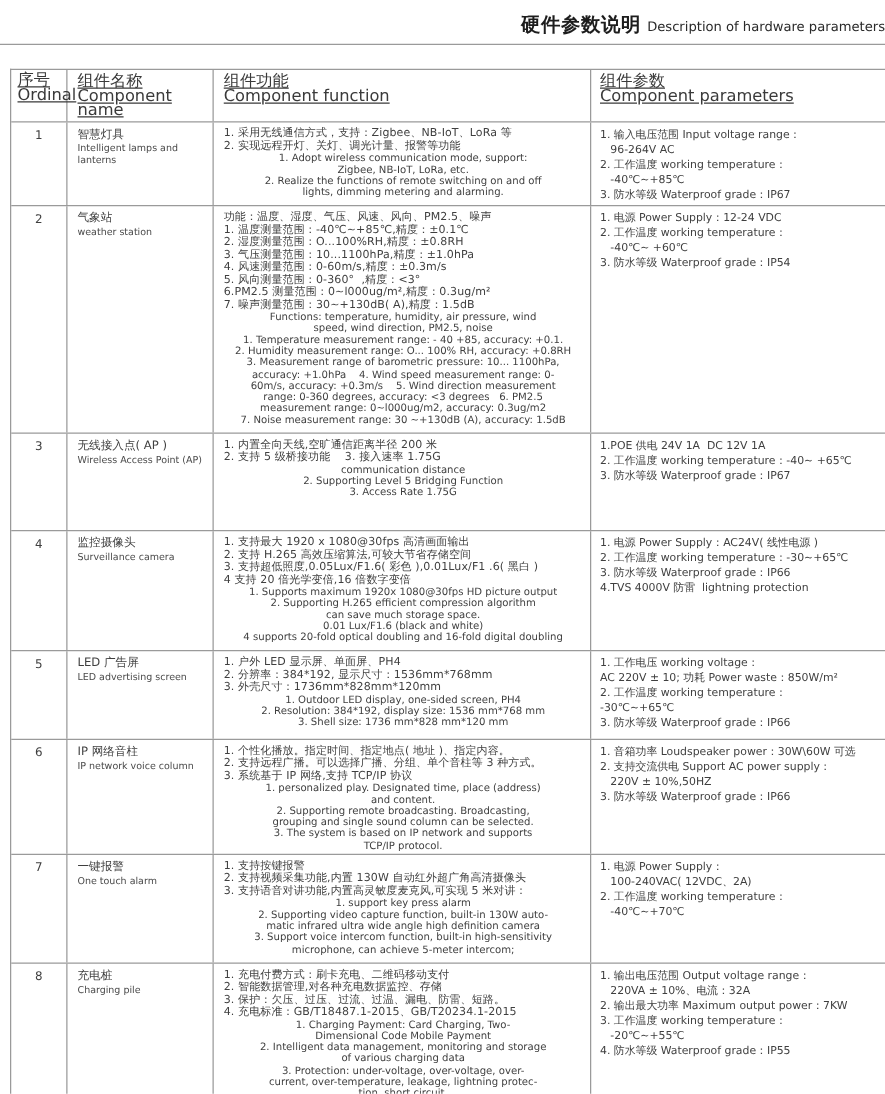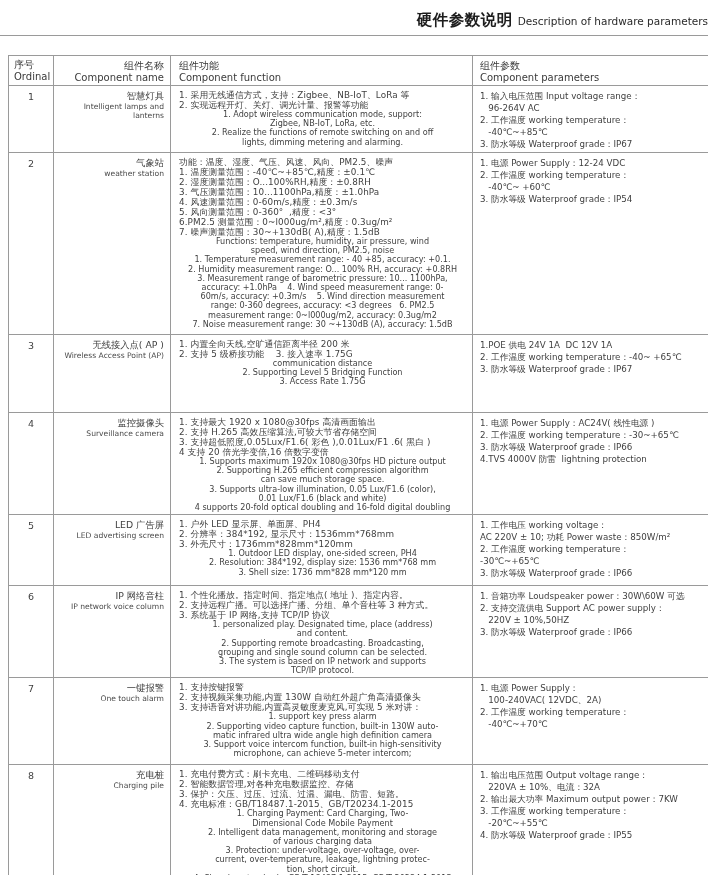--- a/index.html
+++ b/index.html
@@ -11,24 +11,24 @@
   }
   .page{padding-top:10px;}
   .title-wrap{padding-left:8px;height:22px;white-space:nowrap;text-align:right;}
   .title-cn{font-size:15.5px;font-weight:bold;color:#1d1d1d;letter-spacing:.5px;}
   .title-en{font-size:10.5px;color:#2a2a2a;margin-left:5px;}
   .title-rule{border:none;border-top:1px solid #9a9a9a;margin:3px 0 0 0;}
   .table{margin:19px 0 0 8px;width:700px;border-top:1px solid #9a9a9a;border-left:1px solid #9a9a9a;box-sizing:border-box;}
   .trow{display:flex;border-bottom:1px solid #9a9a9a;align-items:stretch;}
   .c{box-sizing:border-box;border-right:1px solid #9a9a9a;padding:4px 6px 2px 8px;}
   .c-ord{width:45px;text-align:center;font-size:9.5px;padding:5px 2px 2px 2px;}
-  .c-name{width:117px;text-align:right;}
+  .c-name{width:117px;}
   .c-func{width:302px;}
   .c-par{flex:1;border-right:none;padding-left:7px;}
-  .thead .hc{font-size:10px;line-height:11.5px;color:#3a3a3a;}
+  .thead .hc{font-size:13px;line-height:11.5px;color:#3a3a3a;text-decoration:underline;}
   .thead{min-height:27px;}
   .thead .c-ord{text-align:left;padding:3px 2px 2px 5px;}
   .name-cn{font-size:9.3px;line-height:11px;}
   .name-en{font-size:7.6px;line-height:9px;color:#4a4a4a;margin-top:1px;}
   .ln{white-space:pre-wrap;}
   .ln.cn{font-size:8.8px;line-height:10px;letter-spacing:.1px;}
   .ln.en{font-size:8.1px;line-height:9.2px;text-align:center;}
   .ln.par{font-size:8.7px;line-height:12px;}
   
   #tbody .trow:nth-child(1){min-height:64px;}
@@ -150,21 +150,20 @@
             <div class="name-en">Surveillance camera</div>
           </div>
           <div class="c c-func">
             <div class="ln cn">1. 支持最大 1920 x 1080@30fps 高清画面输出</div>
             <div class="ln cn">2. 支持 H.265 高效压缩算法,可较大节省存储空间</div>
             <div class="ln cn">3. 支持超低照度,0.05Lux/F1.6( 彩色 ),0.01Lux/F1 .6( 黑白 )</div>
             <div class="ln cn">4 支持 20 倍光学变倍,16 倍数字变倍</div>
             <div class="ln en">1. Supports maximum 1920x 1080@30fps HD picture output</div>
             <div class="ln en">2. Supporting H.265 efficient compression algorithm</div>
             <div class="ln en">can save much storage space.</div>
-            <div class="ln en">3. Supports ultra-low illumination, 0.05 Lux/F1.6 (color),</div>
             <div class="ln en">0.01 Lux/F1.6 (black and white)</div>
             <div class="ln en">4 supports 20-fold optical doubling and 16-fold digital doubling</div>
           </div>
           <div class="c c-par">
             <div class="ln par">1. 电源 Power Supply：AC24V( 线性电源 )</div>
             <div class="ln par">2. 工作温度 working temperature：-30~+65℃</div>
             <div class="ln par">3. 防水等级 Waterproof grade：IP66</div>
             <div class="ln par">4.TVS 4000V 防雷  lightning protection</div>
           </div>
         </div>

